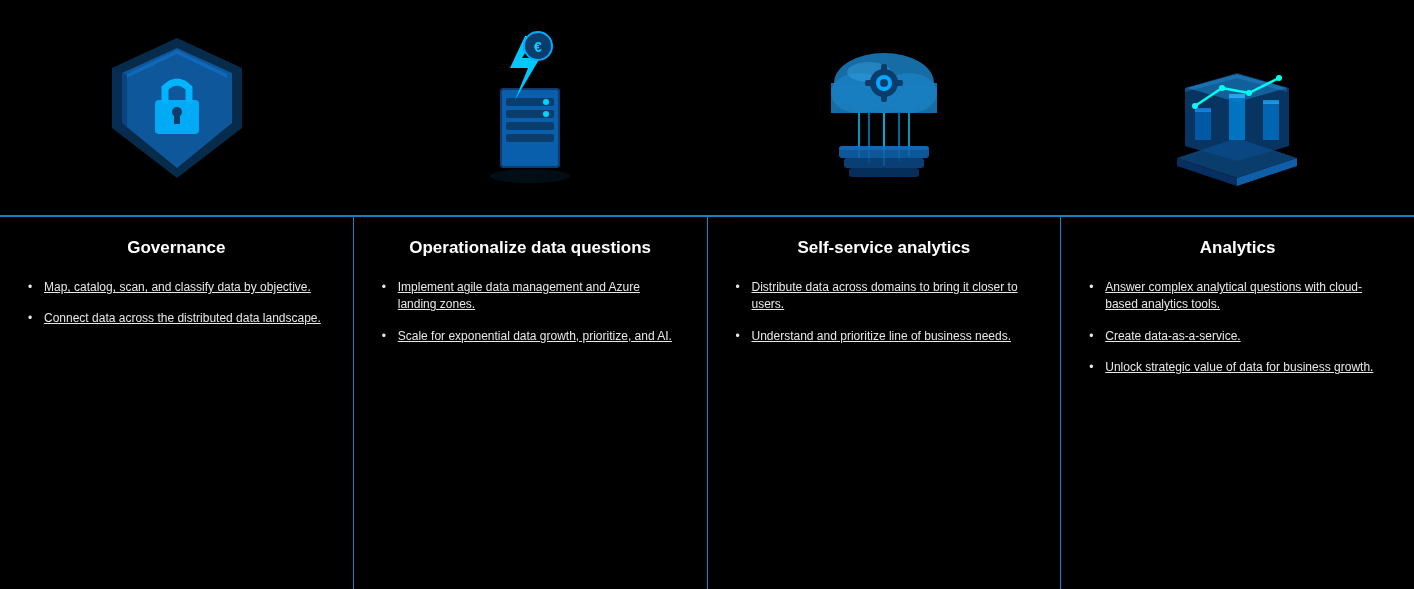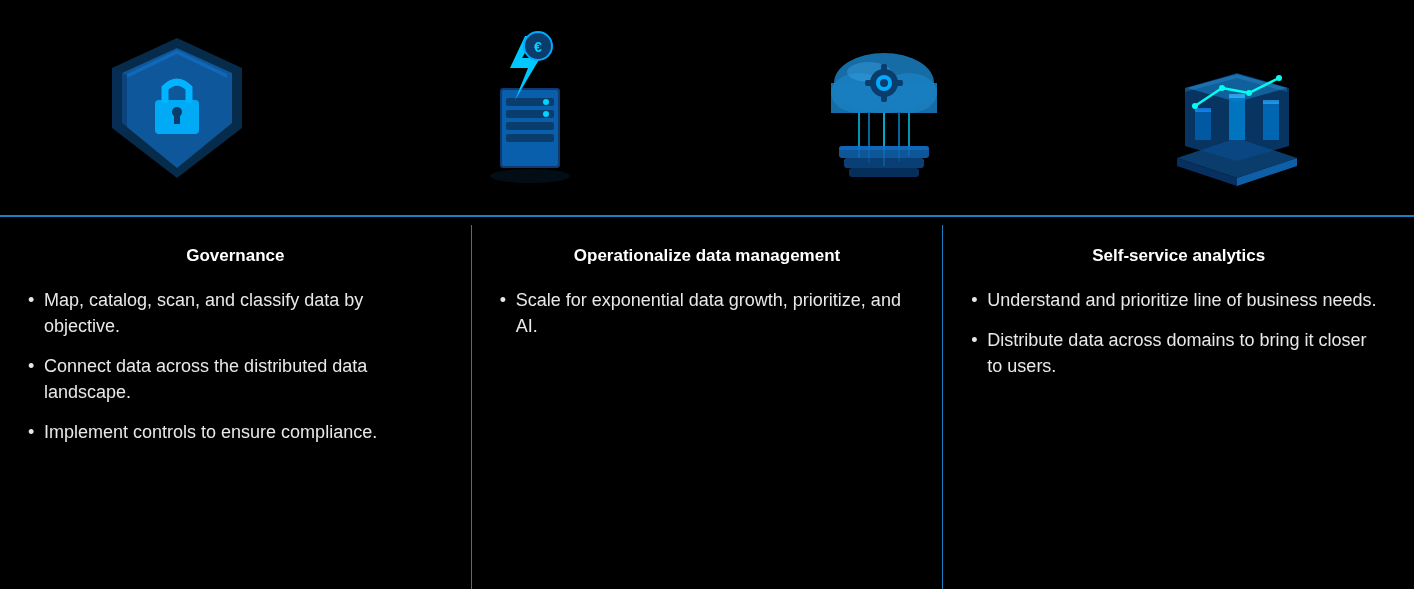--- a/index.html
+++ b/index.html
@@ -51,21 +51,21 @@
     .divider-segment.gov { background: #1a7fc1; }
     .divider-segment.ops { background: #1a7fc1; }
     .divider-segment.self { background: #1a7fc1; }
     .divider-segment.analytics { background: #1a7fc1; }
 
     
     .content-row {
       display: flex;
       width: 100%;
       flex: 1;
-      padding-top: 8px;
+      justify-content: flex-end;
     }
 
     .content-cell {
       flex: 1;
       padding: 20px 28px 20px 28px;
       border-right: 1px solid #1a7fc1;
     }
 
     .content-cell:last-child {
       border-right: none;
@@ -83,26 +83,27 @@
       margin-bottom: 20px;
       line-height: 1.3;
     }
 
     .bullet-list {
       list-style: none;
       padding: 0;
     }
 
     .bullet-list li {
-      font-size: 18px;
+      font-size: 12px;
       color: #e8e8e8;
       line-height: 1.45;
       margin-bottom: 14px;
       padding-left: 16px;
       position: relative;
+      text-decoration: underline;
     }
 
     .bullet-list li::before {
       content: '•';
       position: absolute;
       left: 0;
       top: 0;
       color: #e8e8e8;
     }
   </style>
@@ -230,35 +231,43 @@
     <div class="divider-segment analytics"></div>
   </div>
 
   <div class="content-row">
 
     <div class="content-cell">
       <div class="cell-title">Governance</div>
       <ul class="bullet-list">
         <li>Map, catalog, scan, and classify data by objective.</li>
         <li>Connect data across the distributed data landscape.</li>
-        <li>Implement controls to ensure compliance.</li>
-      </ul>
-    </div>
-
-    <div class="content-cell">
-      <div class="cell-title">Operationalize data management</div>
-      <ul class="bullet-list">
+      </ul>
+    </div>
+
+    <div class="content-cell">
+      <div class="cell-title">Operationalize data questions</div>
+      <ul class="bullet-list">
+        <li>Implement agile data management and Azure landing zones.</li>
         <li>Scale for exponential data growth, prioritize, and AI.</li>
       </ul>
     </div>
 
     <div class="content-cell">
       <div class="cell-title">Self-service analytics</div>
       <ul class="bullet-list">
+        <li>Distribute data across domains to bring it closer to users.</li>
         <li>Understand and prioritize line of business needs.</li>
-        <li>Distribute data across domains to bring it closer to users.</li>
-      </ul>
-    </div>
-
+      </ul>
+    </div>
+
+    <div class="content-cell">
+      <div class="cell-title">Analytics</div>
+      <ul class="bullet-list">
+        <li>Answer complex analytical questions with cloud-based analytics tools.</li>
+        <li>Create data-as-a-service.</li>
+        <li>Unlock strategic value of data for business growth.</li>
+      </ul>
+    </div>
 
   </div>
 
 </div>
 
 </body></html>

